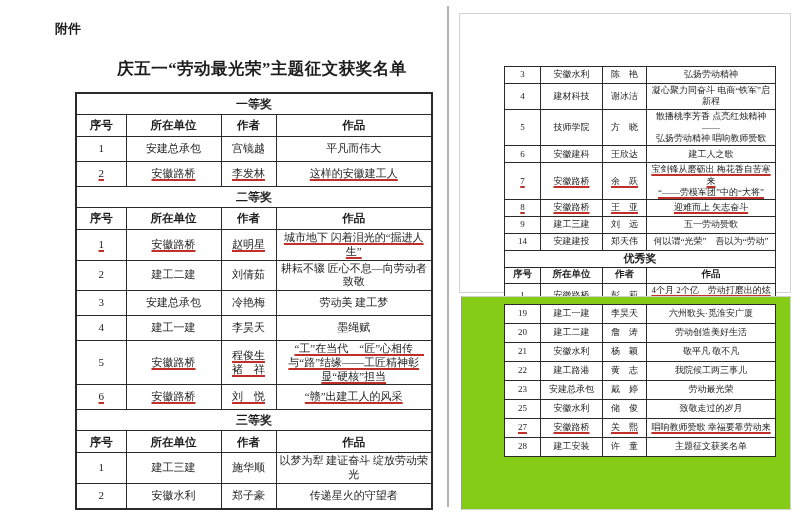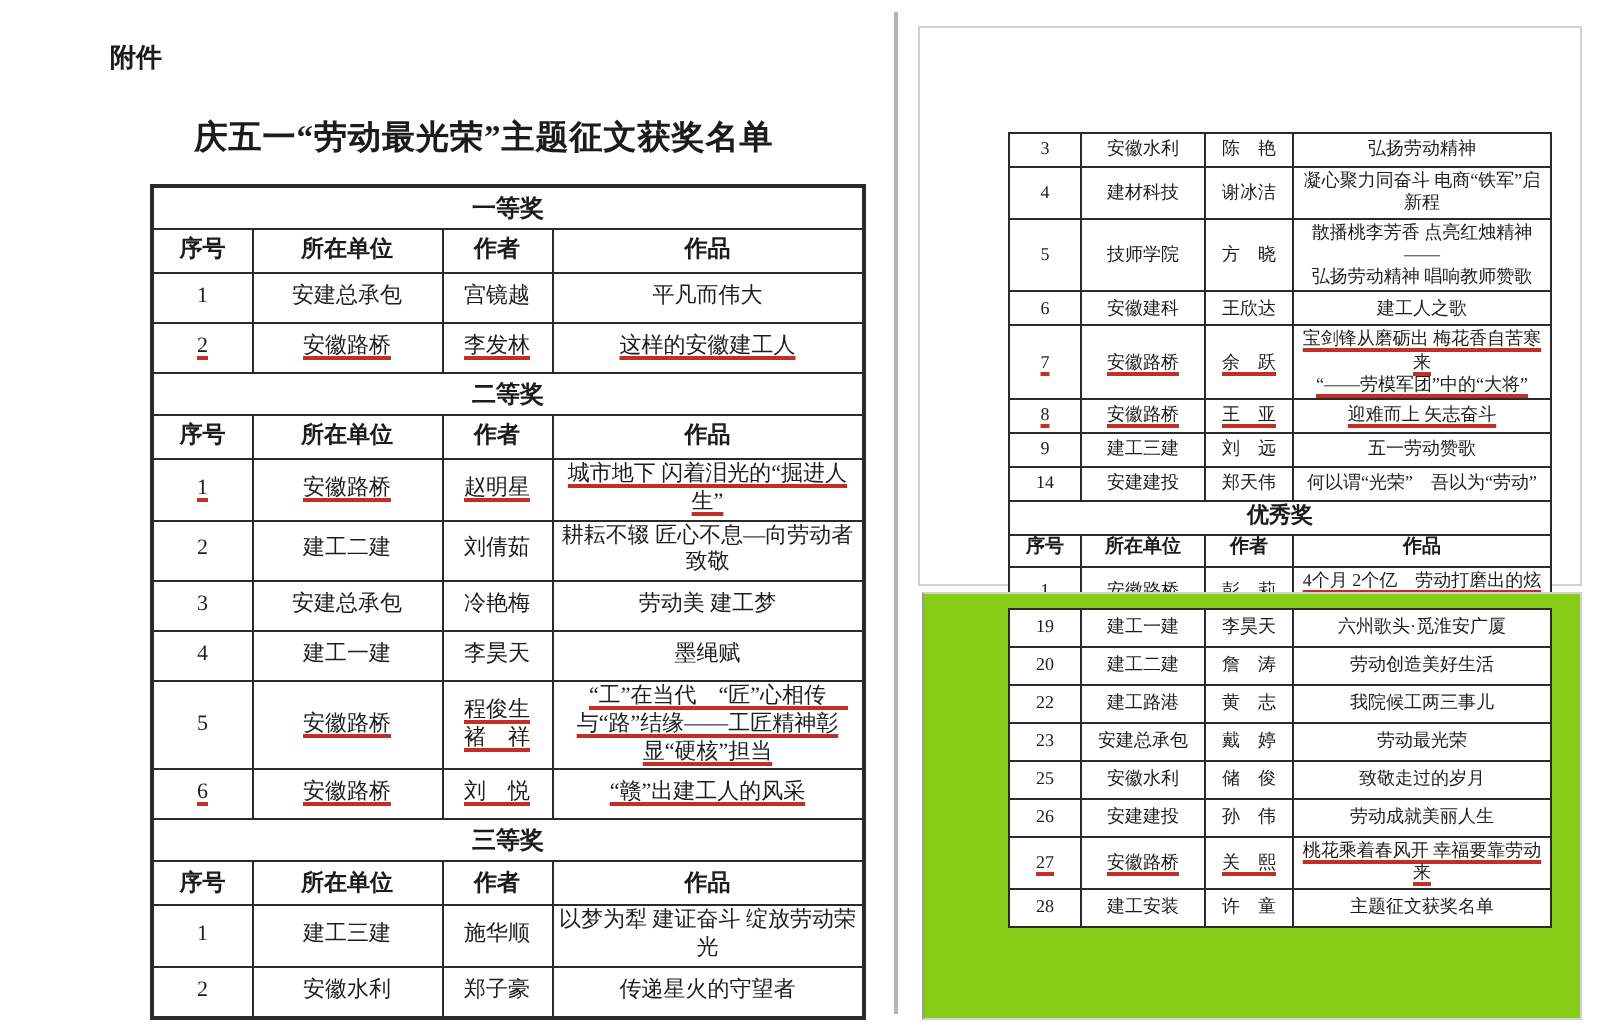--- a/index.html
+++ b/index.html
@@ -4,21 +4,21 @@
 <style>
   html,body{margin:0;padding:0;}
   body{
     width:800px;height:513px;position:relative;overflow:hidden;
     background:#ffffff;
     font-family:"Liberation Serif","DejaVu Serif",serif;
     color:#1c1c1c;
   }
   .page-left{position:absolute;left:0;top:0;width:447px;height:513px;background:#fff;}
   .attachment{position:absolute;left:55px;top:20px;font-size:13px;font-weight:bold;}
-  .doc-title{position:absolute;left:56px;top:58px;width:372px;text-align:center;
+  .doc-title{position:absolute;left:76px;top:58px;width:372px;text-align:center;
     font-size:16.5px;font-weight:bold;letter-spacing:0.5px;}
   .page-divider{position:absolute;left:447px;top:6px;width:2px;height:501px;background:#b5b5b5;}
   .page-a{position:absolute;left:459px;top:13px;width:330px;height:278px;background:#fff;border:1px solid #d2d2d2;}
   .page-b{position:absolute;left:461px;top:296px;width:328px;height:212px;background:#84cc16;border:1px solid #d2d2d2;border-left:1px solid #9a9a9a;}
 
   table.award{border-collapse:collapse;table-layout:fixed;background:#fff;}
   table.award td{border:1px solid #2a2a2a;text-align:center;vertical-align:middle;
     padding:1px 2px;white-space:pre-line;line-height:1.25;}
   table.t1{position:absolute;left:75px;top:92px;width:358px;border:2px solid #2a2a2a;}
   .t1 td{font-size:11px;height:22px;}
@@ -248,48 +248,48 @@
           <td>李昊天</td>
           <td>六州歌头·觅淮安广厦</td>
         </tr>
         <tr>
           <td class="num">20</td>
           <td>建工二建</td>
           <td>詹　涛</td>
           <td>劳动创造美好生活</td>
         </tr>
         <tr>
+          <td class="num">21</td>
+          <td>安徽水利</td>
+          <td>杨　颖</td>
+          <td>敬平凡 敬不凡</td>
+        </tr>
+        <tr>
           <td class="num">22</td>
           <td>建工路港</td>
           <td>黄　志</td>
           <td>我院候工两三事儿</td>
         </tr>
         <tr>
           <td class="num">23</td>
           <td>安建总承包</td>
           <td>戴　婷</td>
           <td>劳动最光荣</td>
         </tr>
         <tr>
           <td class="num">25</td>
           <td>安徽水利</td>
           <td>储　俊</td>
           <td>致敬走过的岁月</td>
         </tr>
         <tr>
-          <td class="num">26</td>
-          <td>安建建投</td>
-          <td>孙　伟</td>
-          <td>劳动成就美丽人生</td>
-        </tr>
-        <tr>
           <td class="num hl">27</td>
           <td class="hl">安徽路桥</td>
           <td class="hl">关　熙</td>
-          <td class="hl">桃花乘着春风开 幸福要靠劳动来</td>
+          <td class="hl">唱响教师赞歌 幸福要靠劳动来</td>
         </tr>
         <tr>
           <td class="num">28</td>
           <td>建工安装</td>
           <td>许　童</td>
           <td>主题征文获奖名单</td>
         </tr>
       </tbody>
   </table>
 </div>

